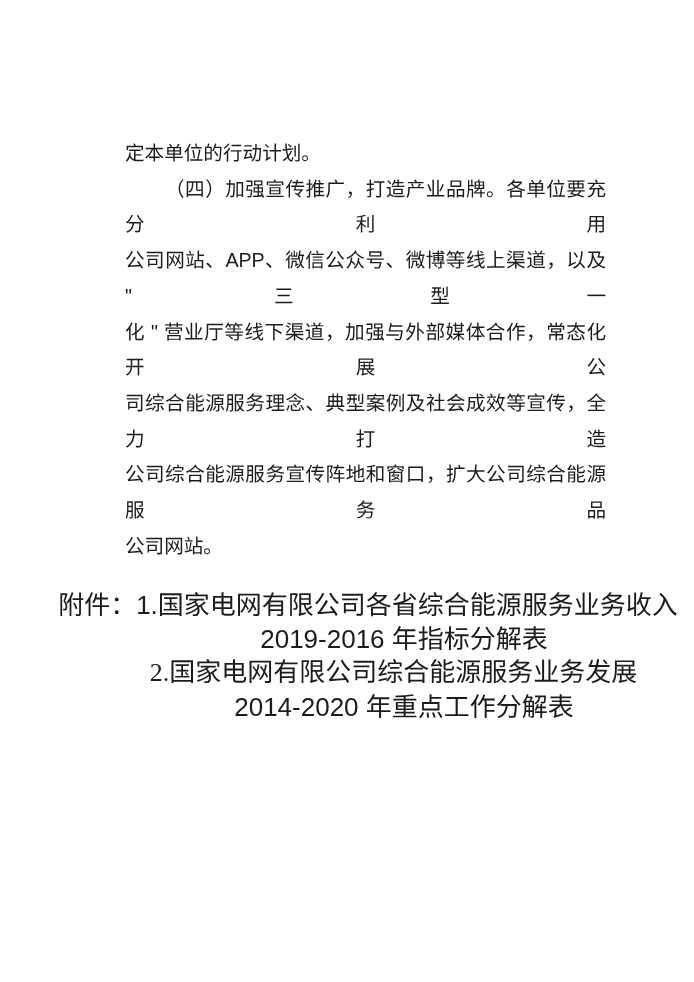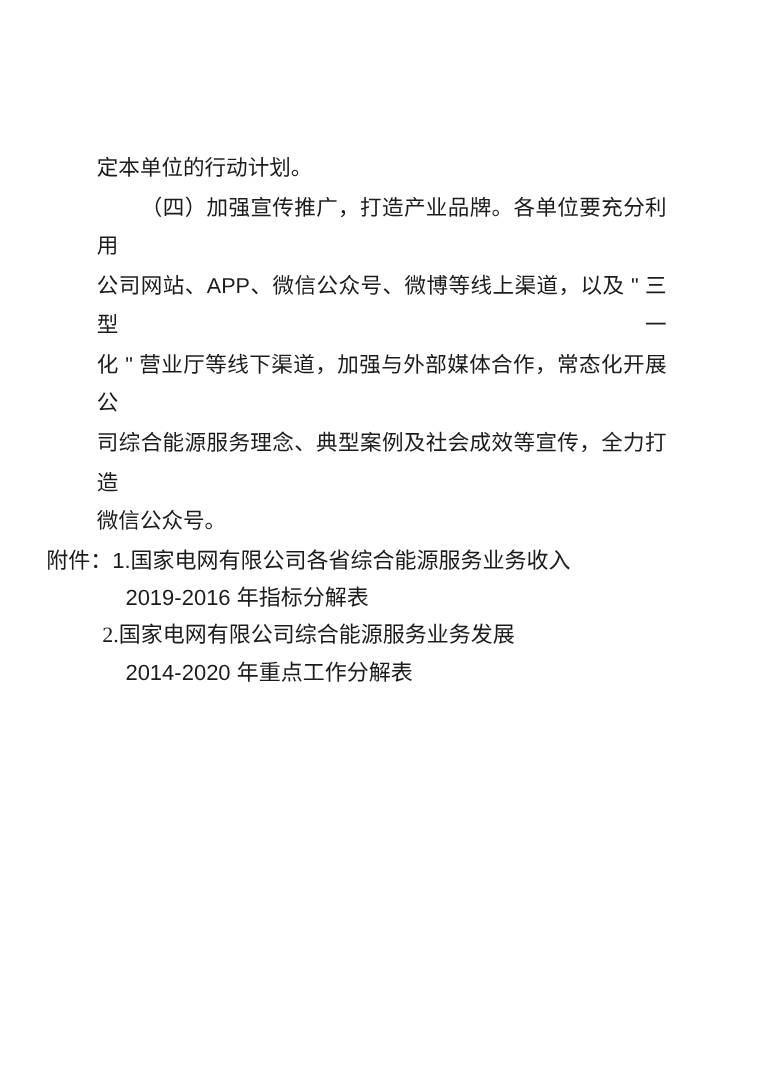--- a/index.html
+++ b/index.html
@@ -11,58 +11,62 @@
     position: relative;
     width: 694px;
     height: 982px;
     background: #ffffff;
     overflow: hidden;
     font-family: "Liberation Sans", sans-serif;
     color: #1c1c1c;
   }
   .body-block {
     padding: 136px 88px 0 88px;
+    margin-left: 37px;
   }
   .line {
     font-size: 19.6px;
     line-height: 35.7px;
     white-space: normal;
   }
   .just {
     text-align: justify;
     text-align-last: justify;
   }
   .indent2 {
     text-indent: 40px;
   }
   .bold {
     font-weight: normal;
   }
   .attach-block {
-    font-size: 20px;
+    margin-top: 24px;
+    font-size: 26px;
+    text-align: center;
   }
   .attach-line {
     line-height: 34px;
     white-space: pre;
   }
   .ml-label { margin-left: 42px; }
   .ml-item  { margin-left: 93px; font-family: Liberation Serif, serif; }
   .ml-cont  { margin-left: 114px; }
 </style>
 </head>
 <body>
 
 <div class="page">
   <div class="body-block" id="body-block">
       <div class="line"><span>定本单位的行动计划。</span></div>
       <div class="line just indent2"><span class="bold">（四）加强宣传推广，打造产业品牌。</span><span>各单位要充分利用</span></div>
       <div class="line just"><span>公司网站、APP、微信公众号、微博等线上渠道，以及 " 三型一</span></div>
       <div class="line just"><span>化 " 营业厅等线下渠道，加强与外部媒体合作，常态化开展公</span></div>
       <div class="line just"><span>司综合能源服务理念、典型案例及社会成效等宣传，全力打造</span></div>
-      <div class="line"><span>微信公众号。</span></div>
+      <div class="line just"><span>公司综合能源服务宣传阵地和窗口，扩大公司综合能源服务品</span></div>
+      <div class="line"><span>公司网站。</span></div>
     </div>
   <div class="attach-block" id="attach-block">
       <div class="attach-line ml-label">附件：1.国家电网有限公司各省综合能源服务业务收入</div>
       <div class="attach-line ml-cont">2019-2016 年指标分解表</div>
       <div class="attach-line ml-item">2.国家电网有限公司综合能源服务业务发展</div>
       <div class="attach-line ml-cont">2014-2020 年重点工作分解表</div>
     </div>
 </div>
 
 </body></html>

